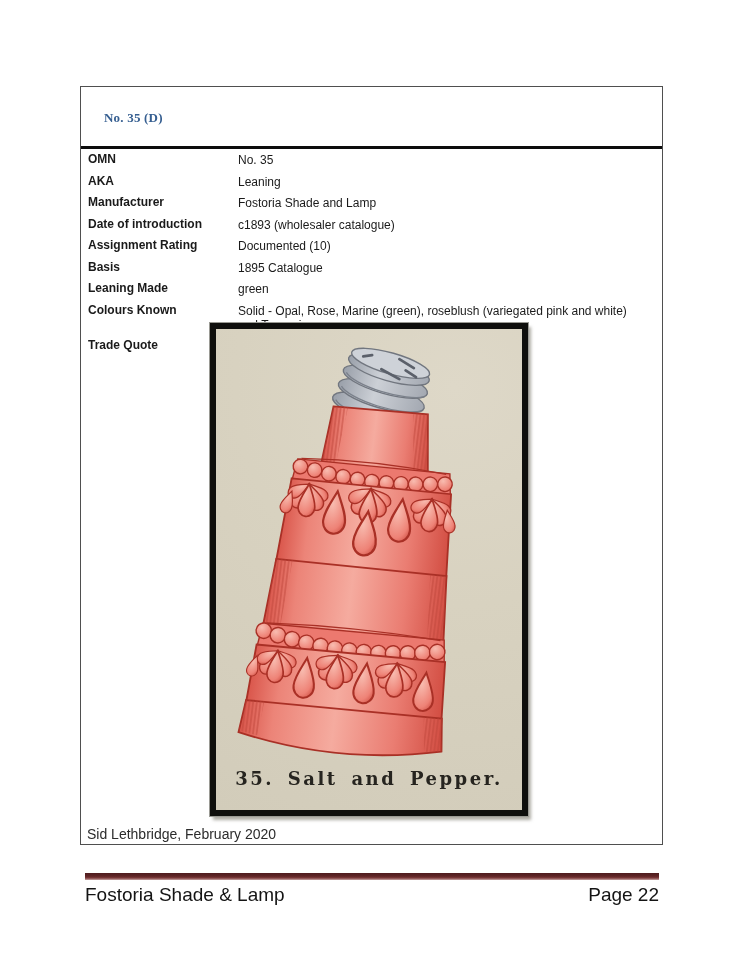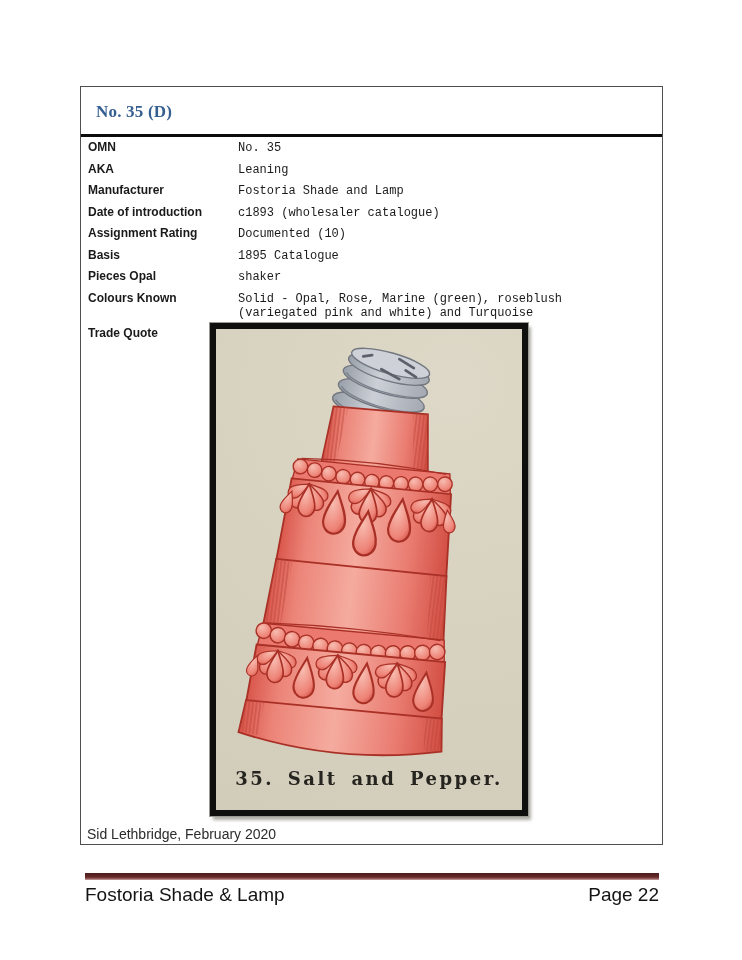--- a/index.html
+++ b/index.html
@@ -8,27 +8,27 @@
     font-family:"Liberation Sans",sans-serif;color:#1a1a1a;
   }
   .doc-box{
     position:absolute;left:80px;top:86px;width:583px;height:759px;
     border:1px solid #4f4f4f;box-sizing:border-box;background:#ffffff;
   }
   .title-bar{
     padding:7px 8px 4px 7px;border-bottom:3px solid #0c0c0c;
   }
   .title-bar h1{
-    margin:8px;font-family:"Liberation Serif","DejaVu Serif",serif;
-    font-size:17px;font-weight:bold;color:#365F91;letter-spacing:.2px;
+    margin:16px;font-family:"Liberation Serif","DejaVu Serif",serif;
+    font-size:13px;font-weight:bold;color:#365F91;letter-spacing:.2px;
   }
   .fields{padding:4px 8px 0 7px;}
   .field-row{display:flex;align-items:flex-start;margin-bottom:7.5px;}
   .field-label{width:150px;flex:0 0 150px;font-weight:bold;font-size:12px;line-height:13.5px;}
-  .field-value{font-size:12px;line-height:14px;max-width:402px;font-family:Liberation Mono, monospace;}
+  .field-value{font-size:12px;line-height:14px;max-width:402px;}
   .figure-frame{
     position:absolute;left:129px;top:236px;width:318px;height:493px;box-sizing:border-box;
     border:6px solid #0f0f0d;outline:1px solid #9a9a94;
     background:radial-gradient(circle at 78% 12%, #ded8c8 0%, #d8d2c0 45%, #d2ccba 100%);
     box-shadow:3px 4px 3px rgba(110,105,92,.55);
   }
   .figure-frame svg{position:absolute;left:0;top:0;}
   .figure-caption{
     position:absolute;left:0;right:0;bottom:21px;text-align:center;
     font-family:"DejaVu Serif","Liberation Serif",serif;font-weight:bold;
@@ -74,22 +74,22 @@
     </div>
     <div class="field-row">
       <div class="field-label">Assignment Rating</div>
       <div class="field-value">Documented (10)</div>
     </div>
     <div class="field-row">
       <div class="field-label">Basis</div>
       <div class="field-value">1895 Catalogue</div>
     </div>
     <div class="field-row">
-      <div class="field-label">Pieces Opal</div>
-      <div class="field-value">shaker</div>
+      <div class="field-label">Leaning Made</div>
+      <div class="field-value">green</div>
     </div>
     <div class="field-row">
       <div class="field-label">Colours Known</div>
       <div class="field-value">Solid - Opal, Rose, Marine (green), roseblush (variegated pink and white) and Turquoise</div>
     </div>
     <div class="field-row">
       <div class="field-label">Trade Quote</div>
       <div class="field-value"></div>
     </div>
   </div>

